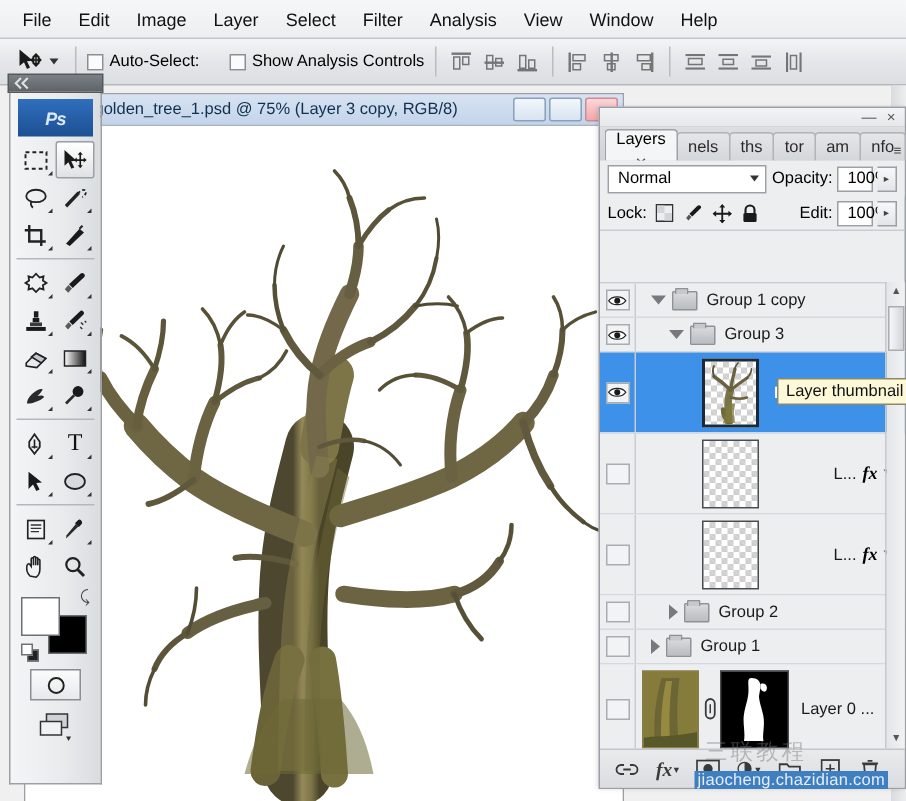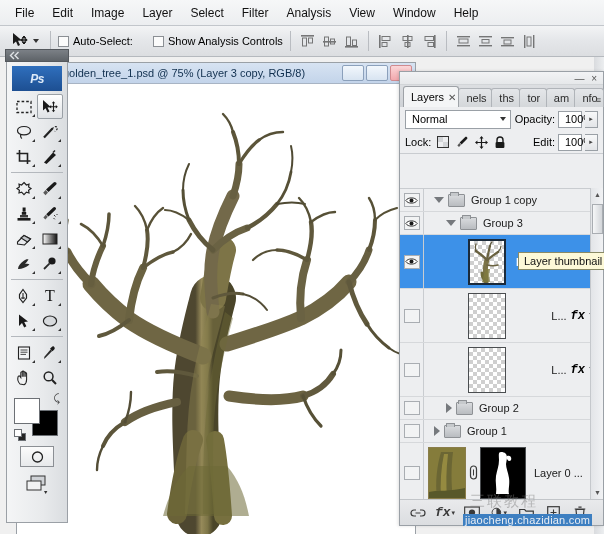--- a/index.html
+++ b/index.html
@@ -130,21 +130,21 @@
                   border-bottom: 1px solid #d2d5d8; }
   .panel-topbar .mini { position: absolute; right: 4px; top: 1px; font-size: 10px; color: #555; letter-spacing:2px;}
   .tabs { height: 22px; display: flex; align-items: flex-end; padding-left: 3px;
           background: linear-gradient(to bottom,#dcdee1,#cfd2d6); position: relative; }
   .tab {
     height: 19px; padding: 0 7px; display: flex; align-items: center; gap: 4px;
     font-size: 11px; color: #2b2b2b; border: 1px solid #b0b4b9; border-bottom: none;
     background: linear-gradient(to bottom,#e4e6e9,#d4d7da);
     border-radius: 3px 3px 0 0; margin-right: -1px; white-space: nowrap; overflow: hidden;
   }
-  .tab.active { background: #f4f5f6; color: #000; height: 21px; border-color: #9ea2a7; z-index: 2; }
+  .tab.active { background: #f4f5f6; color: #000; height: 21px; border-color: #9ea2a7; z-index: 2; flex-direction: column; }
   .tab .x { font-size: 10px; color: #555; }
   .panel-menu-btn { position: absolute; right: 2px; bottom: 2px; font-size: 9px; color: #444;
                     line-height: 1; }
   .panel-row { display: flex; align-items: center; padding: 0 5px; height: 24px;
                background: #edeef0; }
   .blend-combo {
     height: 19px; width: 108px; border: 1px solid #9aa0a6; background: #fff;
     display: flex; align-items: center; justify-content: space-between; padding: 0 4px 0 6px;
     font-size: 11px;
   }
@@ -186,21 +186,21 @@
   .thumb {
     width: 32px; height: 32px; border: 1px solid #4a4d50; background-color: #fff;
     background-image:
       linear-gradient(45deg,#cfcfcf 25%, transparent 25%, transparent 75%, #cfcfcf 75%),
       linear-gradient(45deg,#cfcfcf 25%, transparent 25%, transparent 75%, #cfcfcf 75%);
     background-size: 8px 8px; background-position: 0 0, 4px 4px;
     flex: 0 0 32px; position: relative; overflow: hidden;
   }
   .thumb.black { background-image: none; background-color: #000; }
   .fx-col { display: flex; align-items: center; gap: 4px; margin-left: auto; padding-right: 6px; }
-  .fx-glyph { font-style: italic; font-weight: bold; font-size: 12px; font-family: Liberation Mono, monospace; }
+  .fx-glyph { font-style: italic; font-weight: bold; font-size: 12px; font-family: Liberation Serif, serif; }
   .chev { width: 0; height: 0; border-left: 4px solid transparent; border-right: 4px solid transparent;
           border-top: 5px solid #555; }
 
   .indent1 { padding-left: 6px; }
   .indent2 { padding-left: 18px; }
 
   .tooltip {
     position: absolute; left: 518px; top: 252px; background: #fdf9d8;
     border: 1px solid #8a8a66; font-size: 11px; color: #111; padding: 2px 5px;
     white-space: nowrap; z-index: 40;

